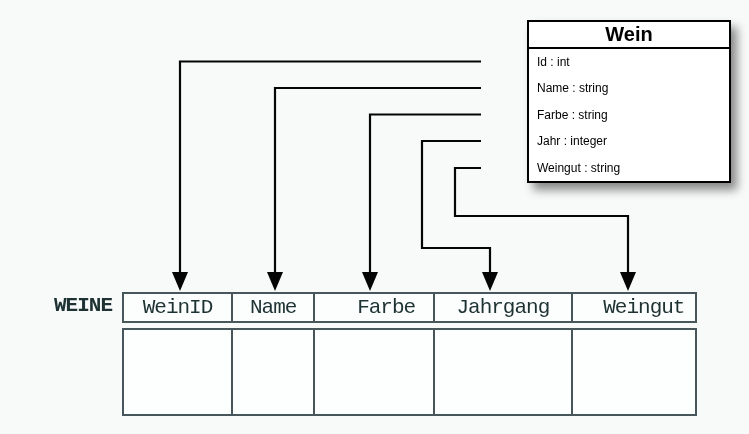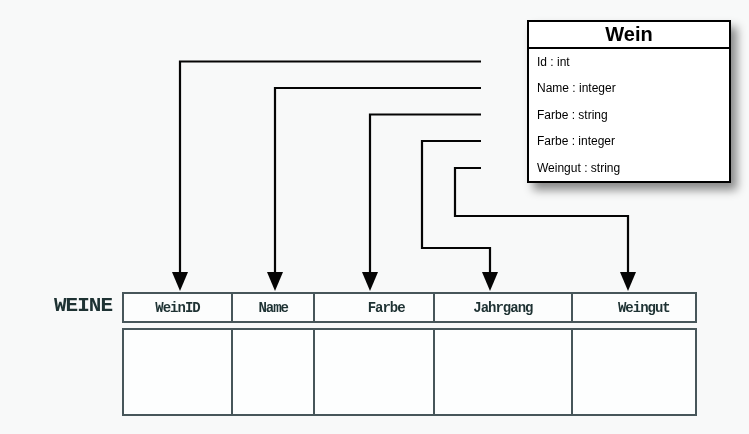--- a/index.html
+++ b/index.html
@@ -58,21 +58,21 @@
     box-sizing:border-box;width:575px;height:88px;
     border:2px solid #47565a;
     background:#fdfefe;
     display:flex;
   }
   .cell{
     box-sizing:border-box;
     border-right:2px solid #47565a;
     display:flex;align-items:center;justify-content:center;
     font-family:"Liberation Mono",monospace;
-    font-weight:bold;font-size:14px;color:#1e3233;
+    font-weight:normal;font-size:21px;color:#1e3233;
     letter-spacing:-1px;
     overflow:hidden;
   }
   .cell:last-child{border-right:none;}
   .c1{width:114px;} .c2{width:86px;} .c3{width:100px;margin-left:24px;} .c4{width:144px;} .c5{width:127px;padding-left:20px;}
 </style>
 </head>
 <body>
 
 <div class="canvas">
@@ -98,23 +98,23 @@
       <g>
         <polyline points="481,168 455,168 455,216 628,216 628,274"></polyline>
         <path d="M620,272 L636,272 L628,291 Z" fill="#050505" stroke="none"></path>
       </g>
     </g>
   </svg>
 
   <div class="class-box">
     <div class="title">Wein</div>
     <div class="attr">Id : int</div>
-    <div class="attr">Name : integer</div>
+    <div class="attr">Name : string</div>
     <div class="attr">Farbe : string</div>
-    <div class="attr">Farbe : integer</div>
+    <div class="attr">Jahr : integer</div>
     <div class="attr">Weingut : string</div>
   </div>
 
   <div class="table-label">WEINE</div>
 
   <div class="header-row">
     <div class="cell c1">WeinID</div>
     <div class="cell c2">Name</div>
     <div class="cell c3">Farbe</div>
     <div class="cell c4">Jahrgang</div>

